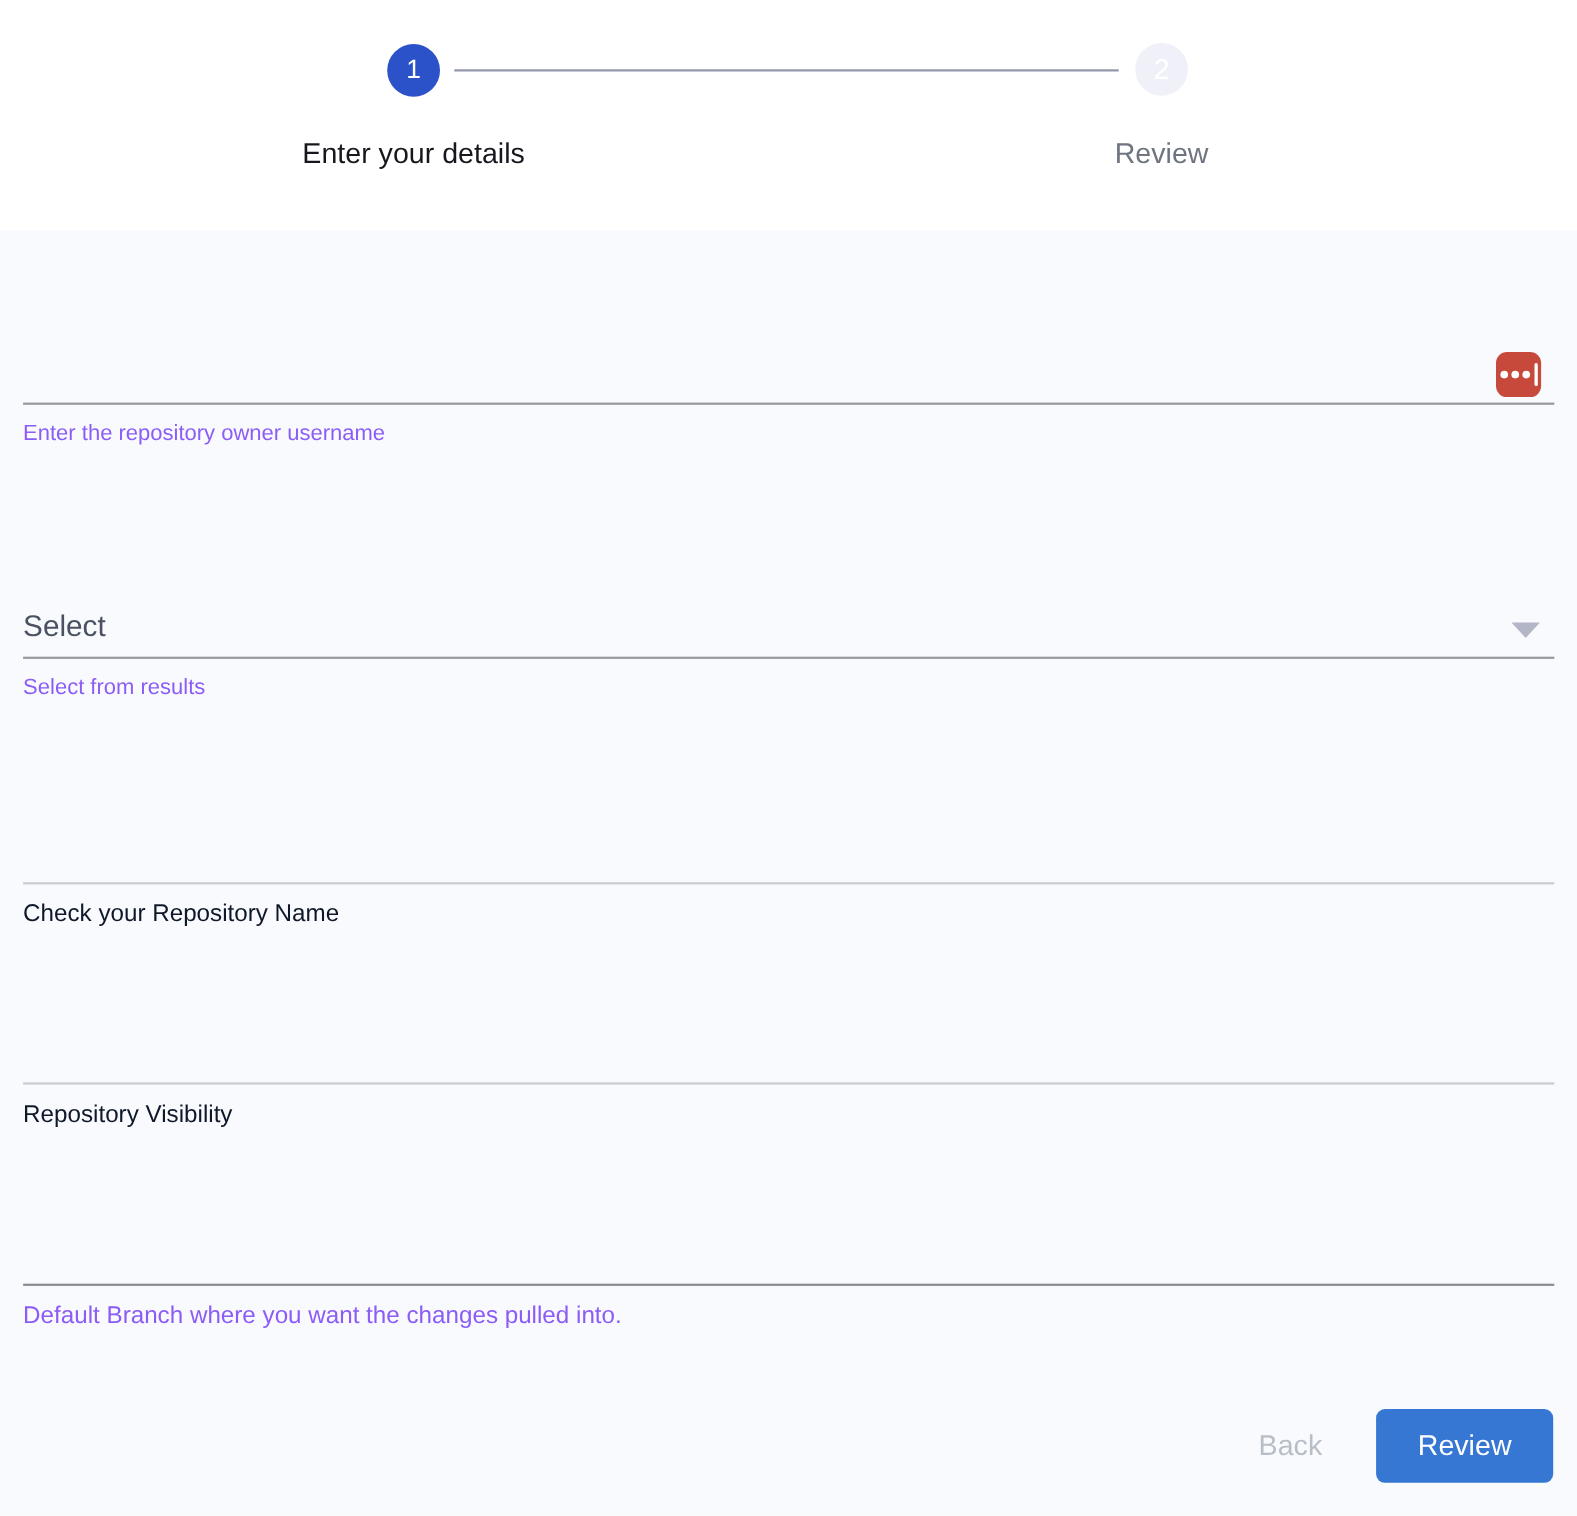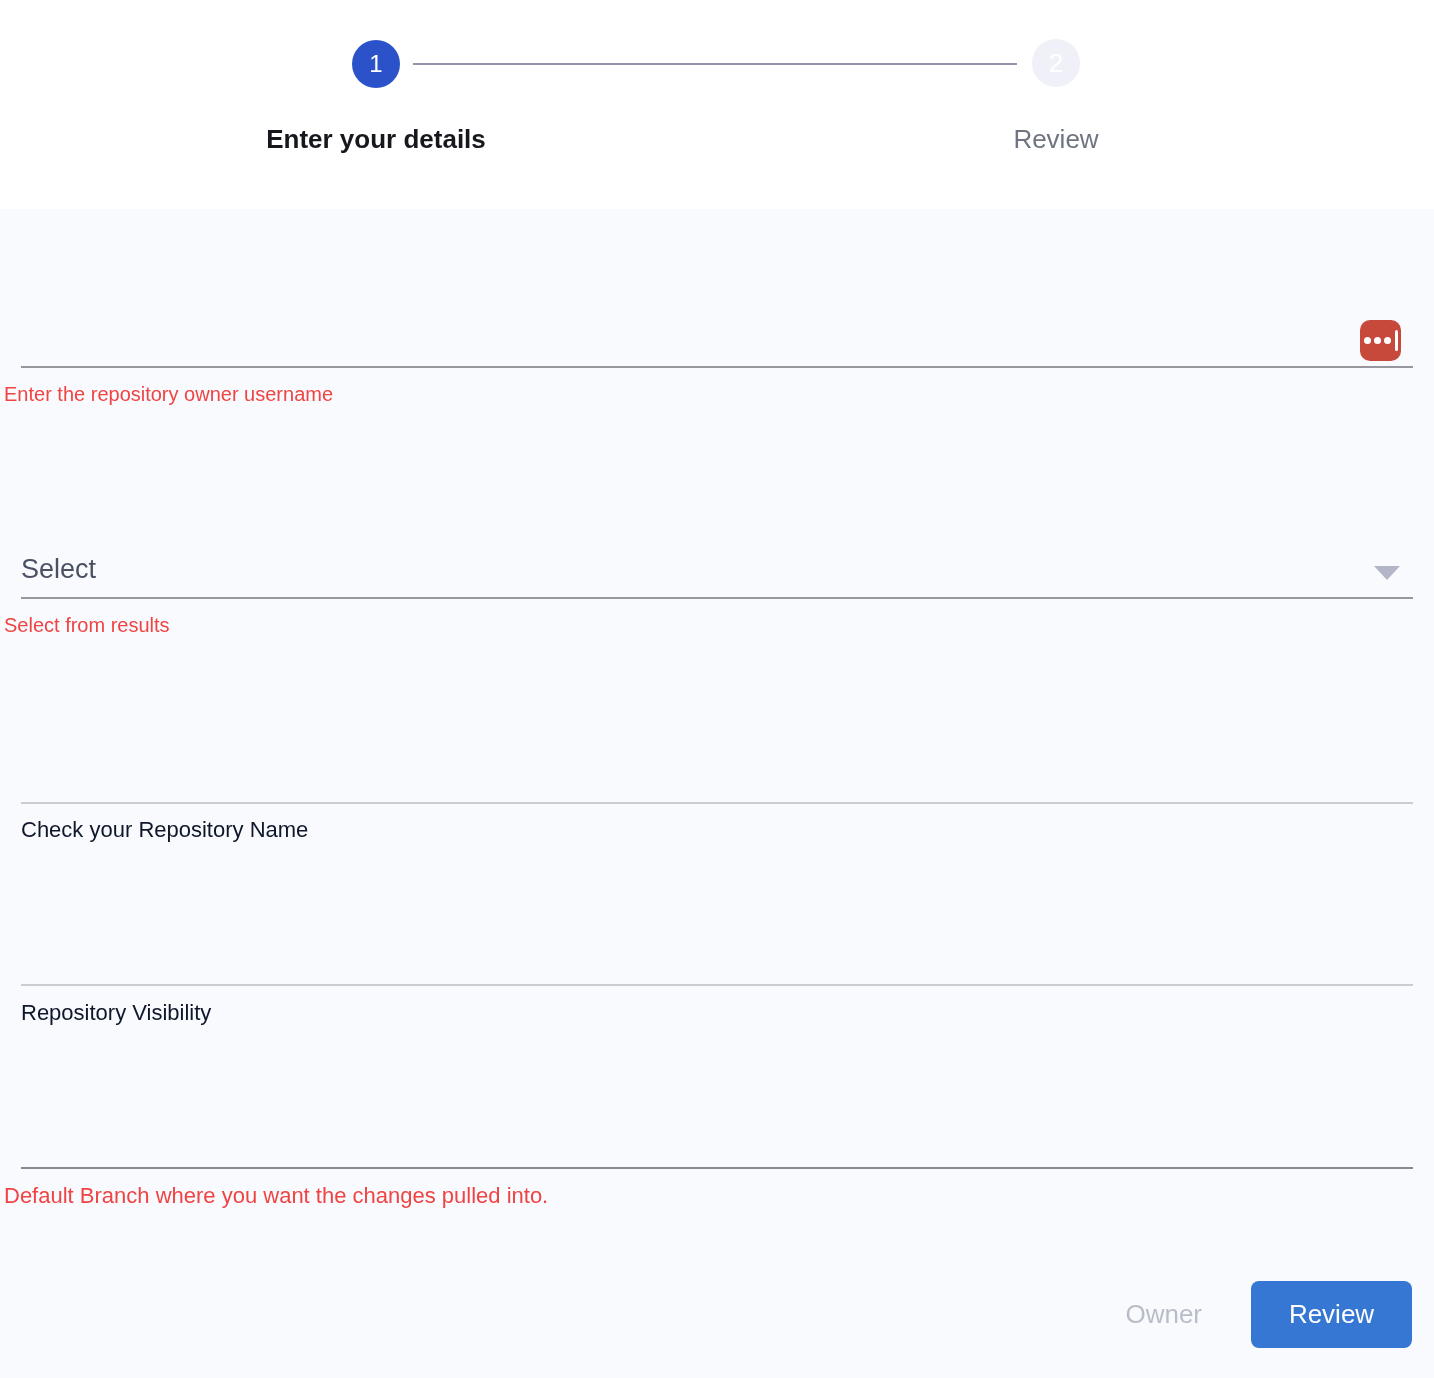--- a/index.html
+++ b/index.html
@@ -32,21 +32,21 @@
     width:604px; height:2px;
     background:#9295aa;
   }
   .step-label {
     position:absolute;
     top:124px;
     transform:translateX(-50%);
     font-size:26px;
     white-space:nowrap;
   }
-  .step-label.one { left:376px; color:#16181d; font-weight:700; }
+  .step-label.one { left:376px; color:#16181d; font-weight:400; }
   .step-label.two { left:1056px; color:#6e7480; font-weight:400; }
 
   
   .form-area {
     position:relative;
     height:1169px;
     background:#f9fafd;
   }
   .underline {
     position:absolute;
@@ -60,23 +60,23 @@
   .field-label {
     position:absolute;
     left:21px;
     font-size:27px;
     color:#4a5162;
     white-space:nowrap;
     cursor:text;
   }
   .helper {
     position:absolute;
-    left:4px;
+    left:21px;
     font-size:20px;
-    color:#ef4444;
+    color:#8b5cf6;
     white-space:nowrap;
   }
   .helper.big { font-size:22px;text-align:center; }
   .placeholder {
     position:absolute;
     left:21px;
     font-size:22px;
     color:#0f172a;
     white-space:nowrap;
     cursor:text;
@@ -176,17 +176,17 @@
   <div class="underline light" style="top:593px;"></div>
   <div class="placeholder" style="top:608px;">Check your Repository Name</div>
 
   <div class="underline light" style="top:775px;"></div>
   <div class="placeholder" style="top:791px;">Repository Visibility</div>
 
   <div class="underline bold" style="top:958px;"></div>
   <div class="helper big" style="top:974px;">Default Branch where you want the changes pulled into.</div>
 
   <div class="actions">
-    <button class="back-btn">Owner</button>
+    <button class="back-btn">Back</button>
     <button class="review-btn">Review</button>
   </div>
 
 </main>
 
 </body></html>

